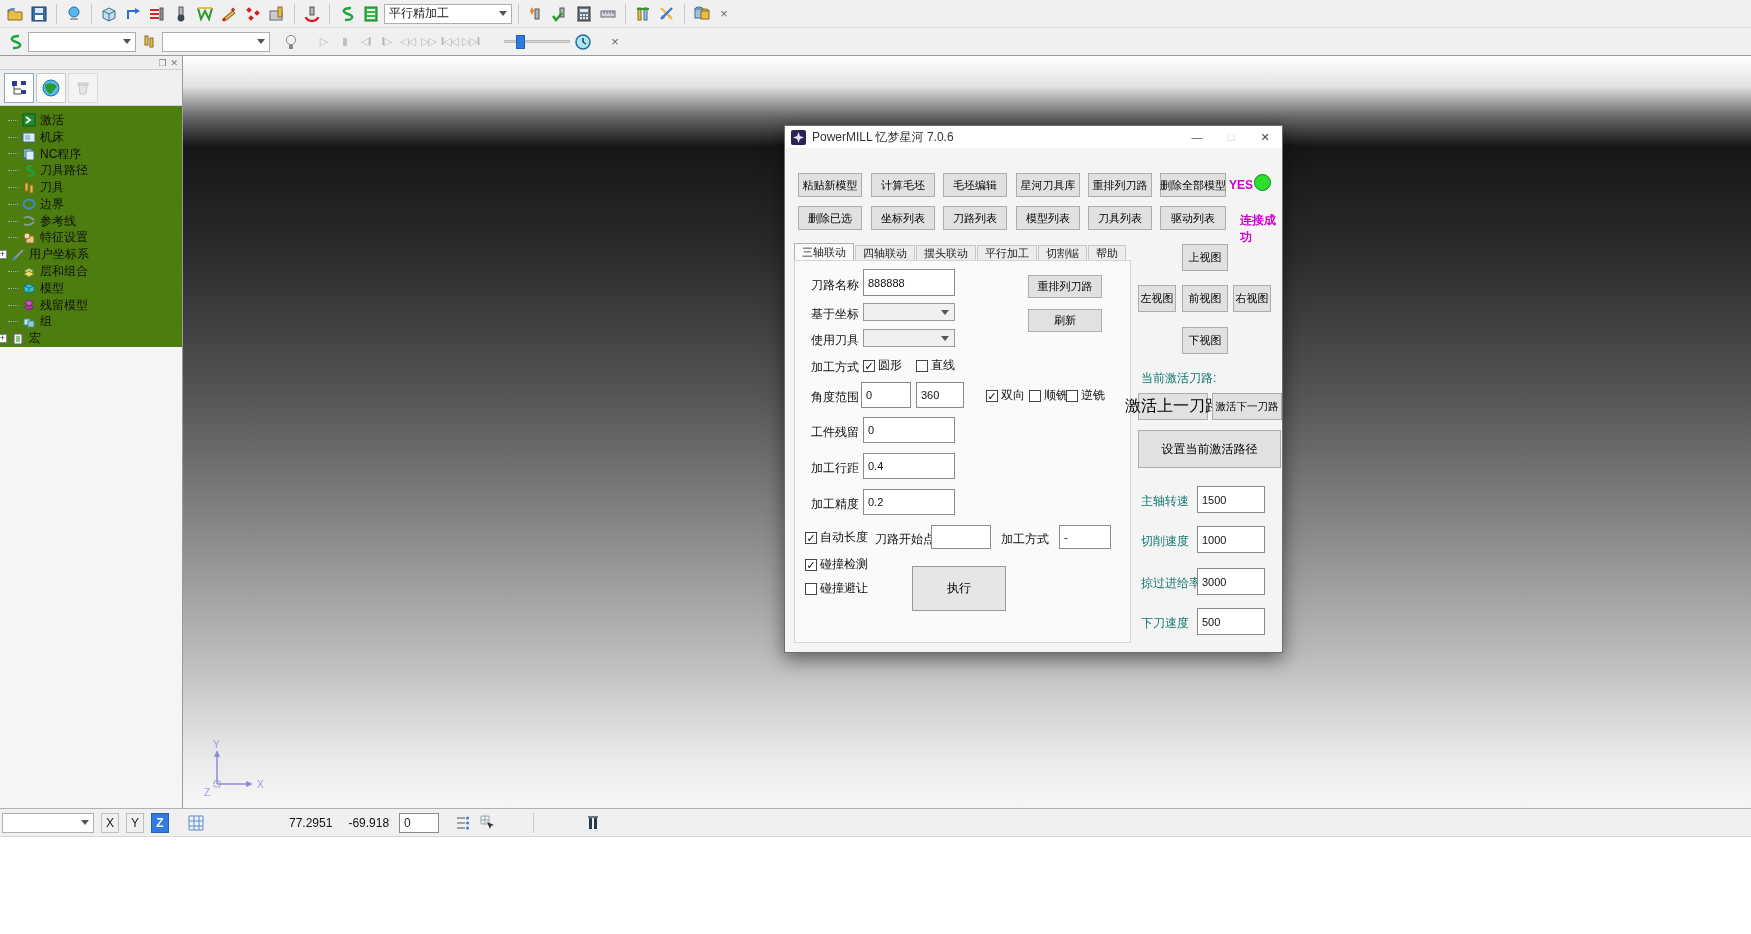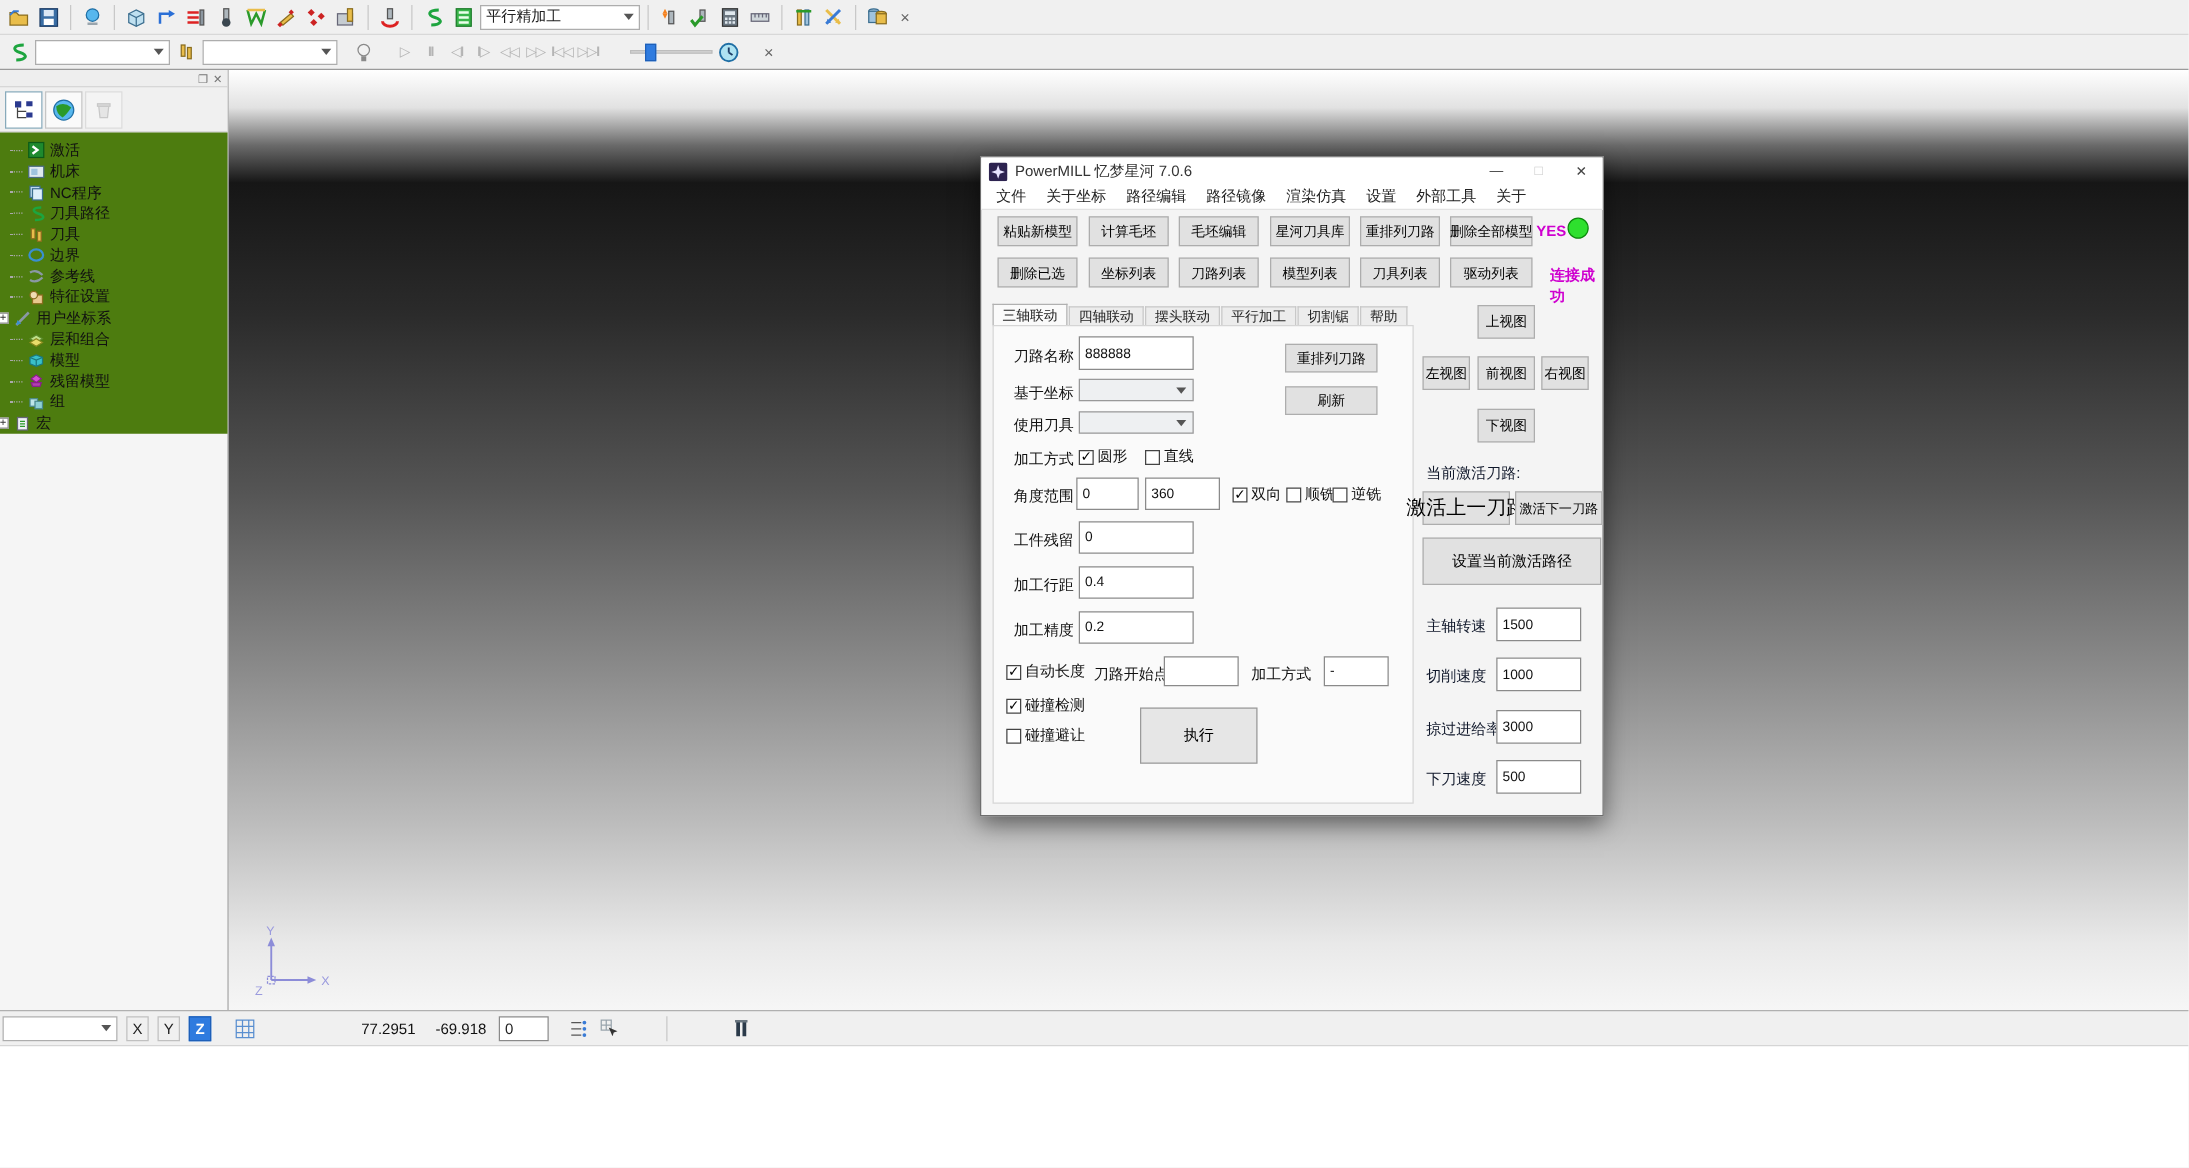--- a/index.html
+++ b/index.html
@@ -56,21 +56,21 @@
   .dtab { padding:2px 7px 2px 7px; font-size:11px; border:1px solid #c8c8c8; border-bottom:none; background:#ececec; color:#222; margin-right:1px; height:16px; display:flex; align-items:center; }
   .dtab.active { background:#fafafa; height:18px; border-color:#b0b0b0; }
   .dpanel { position:absolute; left:9px; top:134px; width:337px; height:383px; background:#fafafa; border:1px solid #d5d5d5; }
   .flabel { position:absolute; font-size:12px; color:#111; white-space:nowrap; }
   .tin { position:absolute; background:#fff; border:1px solid #8a8a8a; font-size:11px; padding:0 4px; font-family:inherit; color:#111; }
   .combo { position:absolute; background:#eef0f2; border:1px solid #999; display:flex; align-items:center; justify-content:flex-end; padding-right:5px; }
   .combo .arr { width:0; height:0; border-left:4px solid transparent; border-right:4px solid transparent; border-top:5px solid #555; }
   .cb { position:absolute; display:flex; align-items:center; gap:3px; white-space:nowrap; }
   .cb .box { width:12px; height:12px; border:1px solid #444; background:#fff; font-size:11px; line-height:11px; text-align:center; color:#000; }
   .cb .cl { font-size:12px; color:#111; }
-  .rp-label { position:absolute; font-size:12px; color:#0f172a; white-space:nowrap;text-align:center; }
+  .rp-label { position:absolute; font-size:12px; color:#0f766e; white-space:nowrap;text-align:center; }
 
   
   .statusbar { position:absolute; left:0; top:808px; width:1751px; height:28px; background:#f0f0f0; border-top:1px solid #b0b0b0; display:flex; align-items:center; gap:4px; padding:0 2px; }
   .sb-dd { width:92px; height:20px; background:#fff; border:1px solid #adadad; display:flex; align-items:center; justify-content:flex-end; padding-right:4px; }
   .sb-dd .arr { width:0;height:0;border-left:4px solid transparent;border-right:4px solid transparent;border-top:5px solid #555; }
   .axbtn { width:18px; height:20px; background:#f0f0f0; border:1px solid #c0c0c0; display:flex; align-items:center; justify-content:center; font-size:12px; color:#222; margin-left:3px; }
   .axbtn.on { background:#2f7bdf; border-color:#1e5fb8; color:#fff; font-weight:bold; }
   .coord { font-size:12px; color:#111; padding:0 6px; }
   .czbox { width:40px; height:20px; background:#fff; border:1px solid #8a8a8a; font-size:12px; padding:0 4px; display:flex; align-items:center; }
   .bottomarea { position:absolute; left:0; top:836px; width:1751px; height:98px; background:#ffffff; border-top:1px solid #d5d5d5; }
@@ -443,30 +443,20 @@
         <svg width="15" height="15">
             <rect x="0" y="0" width="15" height="15" rx="2" fill="#2d2350"></rect>
             <path d="M7.5 2 l1.4 4.1 L13 7.5 l-4.1 1.4 L7.5 13 l-1.4 -4.1 L2 7.5 l4.1 -1.4 z" fill="#e8e4ff"></path>
           </svg>
         <span class="txt">PowerMILL 忆梦星河  7.0.6</span>
       </div>
       <span class="dctrl" style="right:68px;">—</span>
       <span class="dctrl max" style="right:34px;">□</span>
       <span class="dctrl" style="right:0;">✕</span>
 
-      <div class="dmenu">
-        <span>文件</span>
-        <span>关于坐标</span>
-        <span>路径编辑</span>
-        <span>路径镜像</span>
-        <span>渲染仿真</span>
-        <span>设置</span>
-        <span>外部工具</span>
-        <span>关于</span>
-      </div>
 
       <button class="btn qbtn" style="left:13px; top:47px;">粘贴新模型</button>
       <button class="btn qbtn" style="left:86px; top:47px;">计算毛坯</button>
       <button class="btn qbtn" style="left:158px; top:47px;">毛坯编辑</button>
       <button class="btn qbtn" style="left:231px; top:47px;">星河刀具库</button>
       <button class="btn qbtn" style="left:303px; top:47px;">重排列刀路</button>
       <button class="btn qbtn" style="left:375px; top:47px; width:66px;">删除全部模型</button>
       <span class="magenta" style="position:absolute; left:444px; top:52px; font-size:12px;">YES</span>
       <span class="gcircle" style="left:469px; top:48px;"></span>
 
@@ -509,21 +499,21 @@
           <span class="box"><span>✓</span></span>
           <span class="cl">圆形</span>
         </span>
       <span class="cb" style="left:131px; top:231px;">
           <span class="box"></span>
           <span class="cl">直线</span>
         </span>
 
       <span class="flabel" style="left:26px; top:263px;">角度范围</span>
       <input class="tin" style="left: 76px; top: 256px; width: 50px; height: 26px;" value="0">
-      <input class="tin" style="left: 131px; top: 256px; width: 60px; height: 26px;" value="360">
+      <input class="tin" style="left: 131px; top: 256px; width: 48px; height: 26px;" value="360">
       <span class="cb" style="left:201px; top:261px;">
           <span class="box"><span>✓</span></span>
           <span class="cl">双向</span>
         </span>
       <span class="cb" style="left:244px; top:261px;">
           <span class="box"></span>
           <span class="cl">顺铣</span>
         </span>
       <span class="cb" style="left:281px; top:261px;">
           <span class="box"></span>

